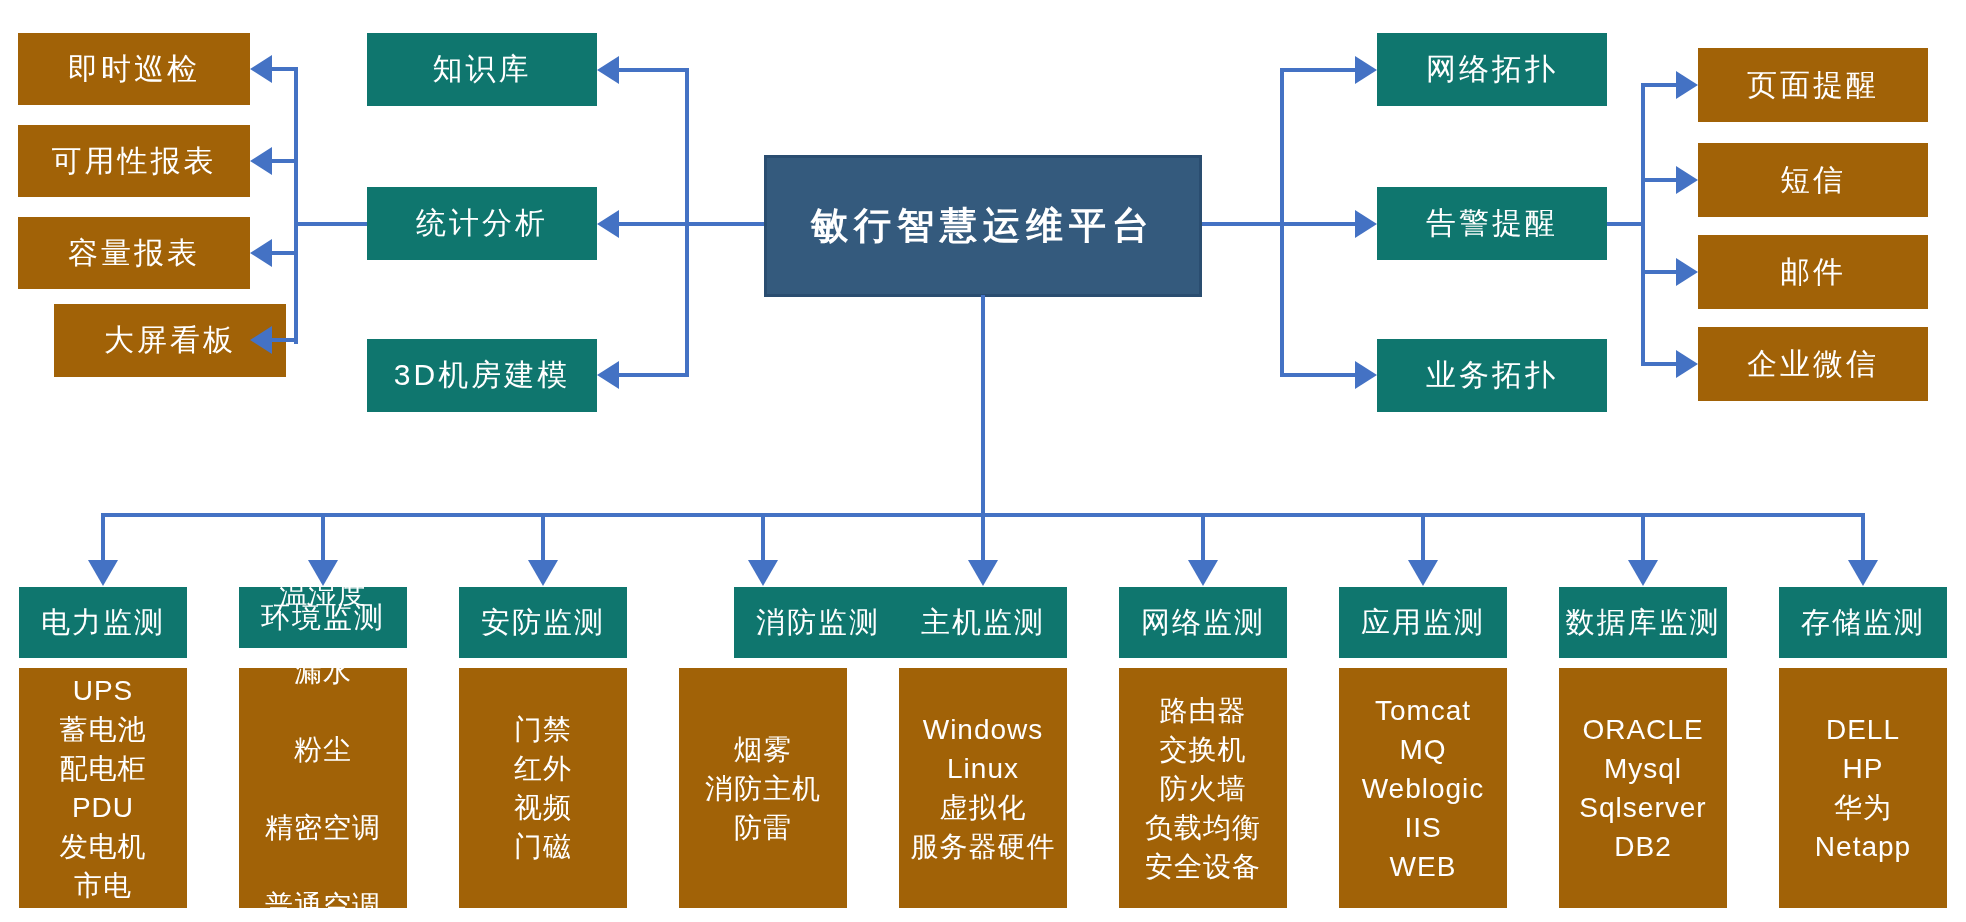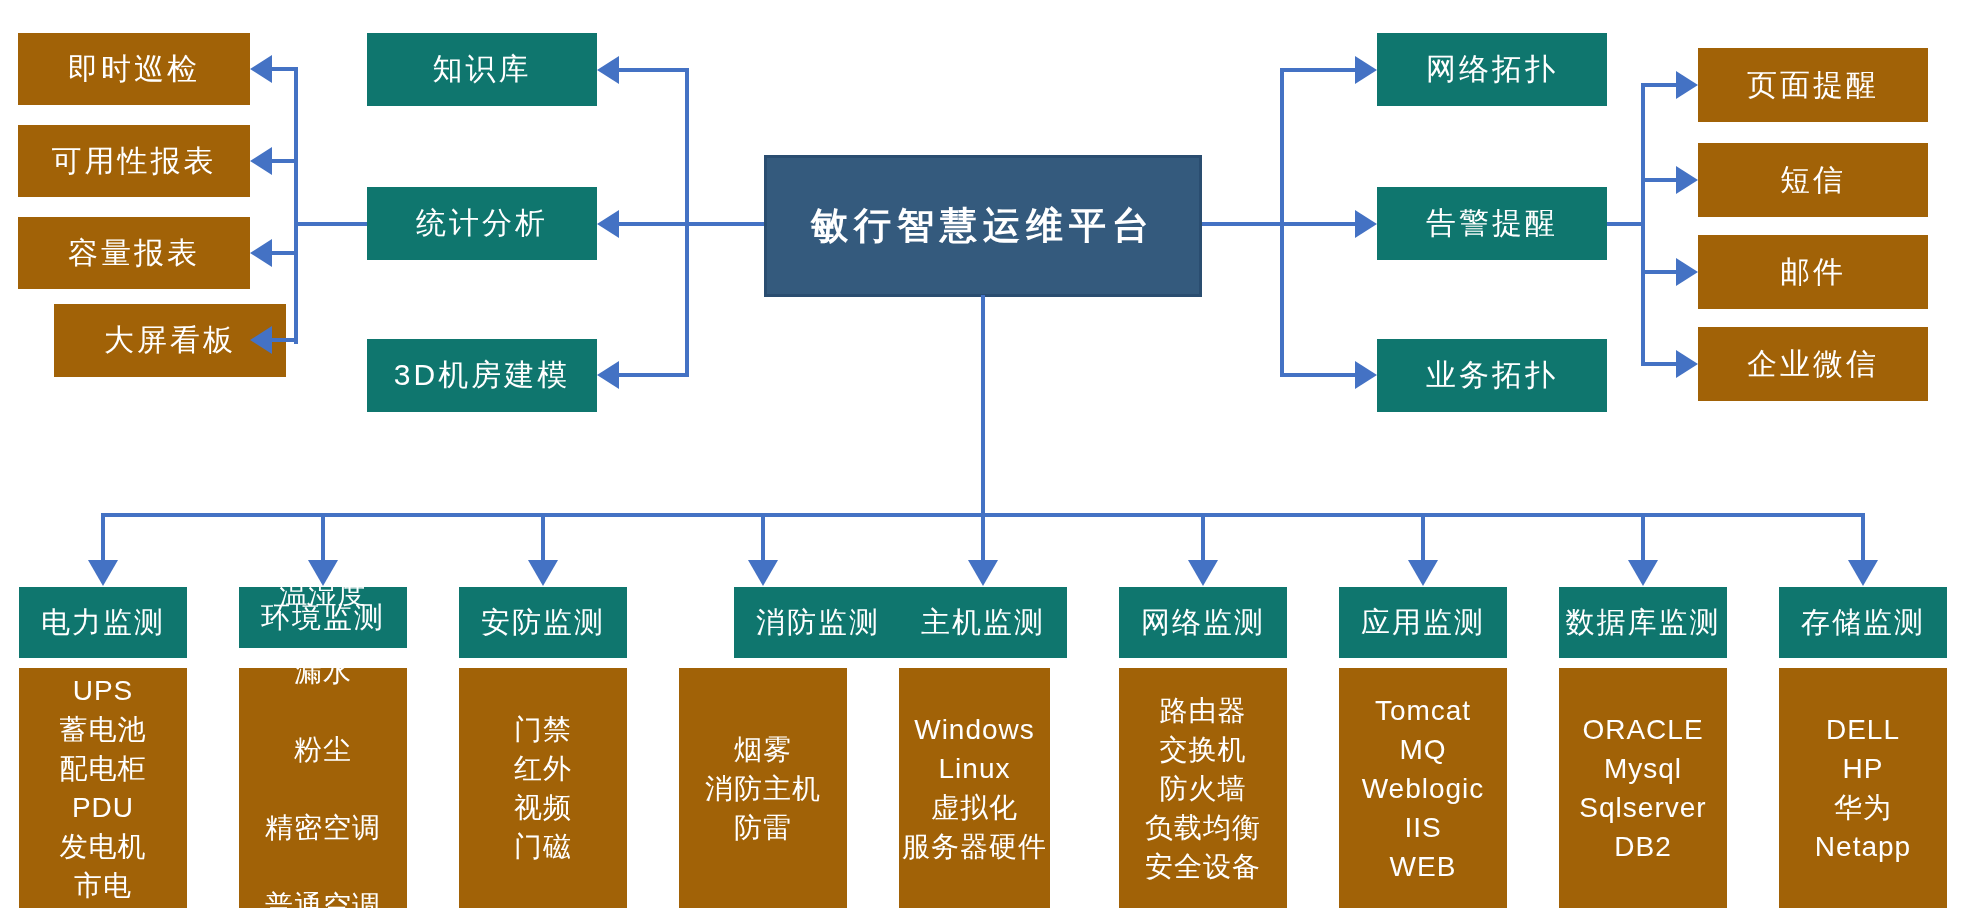--- a/index.html
+++ b/index.html
@@ -125,21 +125,21 @@
     <span>门禁</span>
     <span>红外</span>
     <span>视频</span>
     <span>门磁</span>
   </div>
   <div class="node green mon-body" style="left:679px;top:668px;width:168px;height:240px;">
     <span>烟雾</span>
     <span>消防主机</span>
     <span>防雷</span>
   </div>
-  <div class="node green mon-body" style="left:899px;top:668px;width:151px;height:240px;text-align:center;">
+  <div class="node green mon-body" style="left:899px;top:668px;width:168px;height:240px;text-align:center;">
     <span>Windows</span>
     <span>Linux</span>
     <span>虚拟化</span>
     <span>服务器硬件</span>
   </div>
   <div class="node green mon-body" style="left:1119px;top:668px;width:168px;height:240px;">
     <span>路由器</span>
     <span>交换机</span>
     <span>防火墙</span>
     <span>负载均衡</span>

